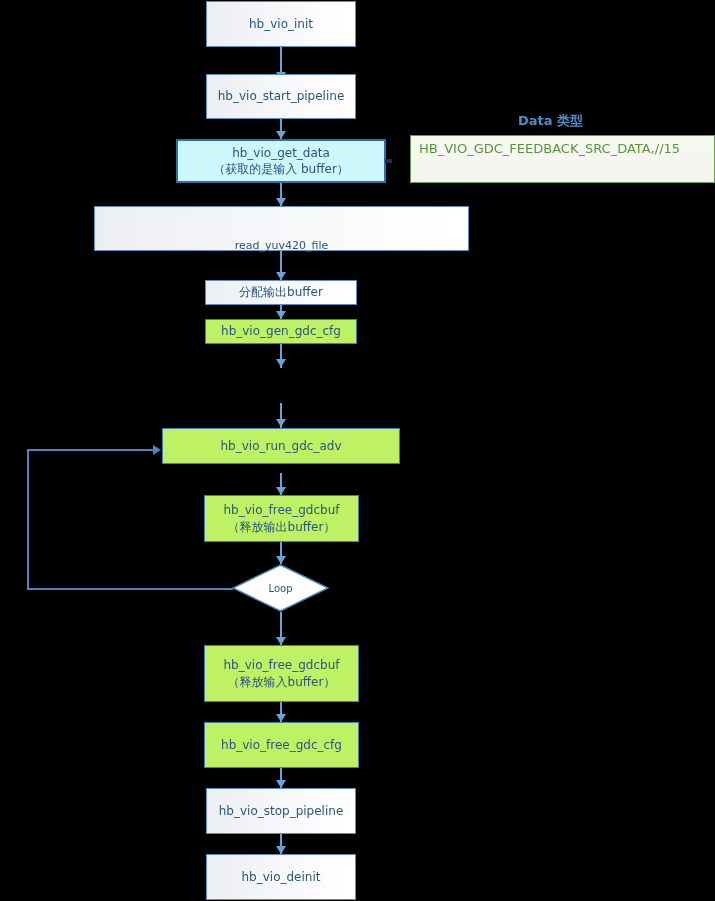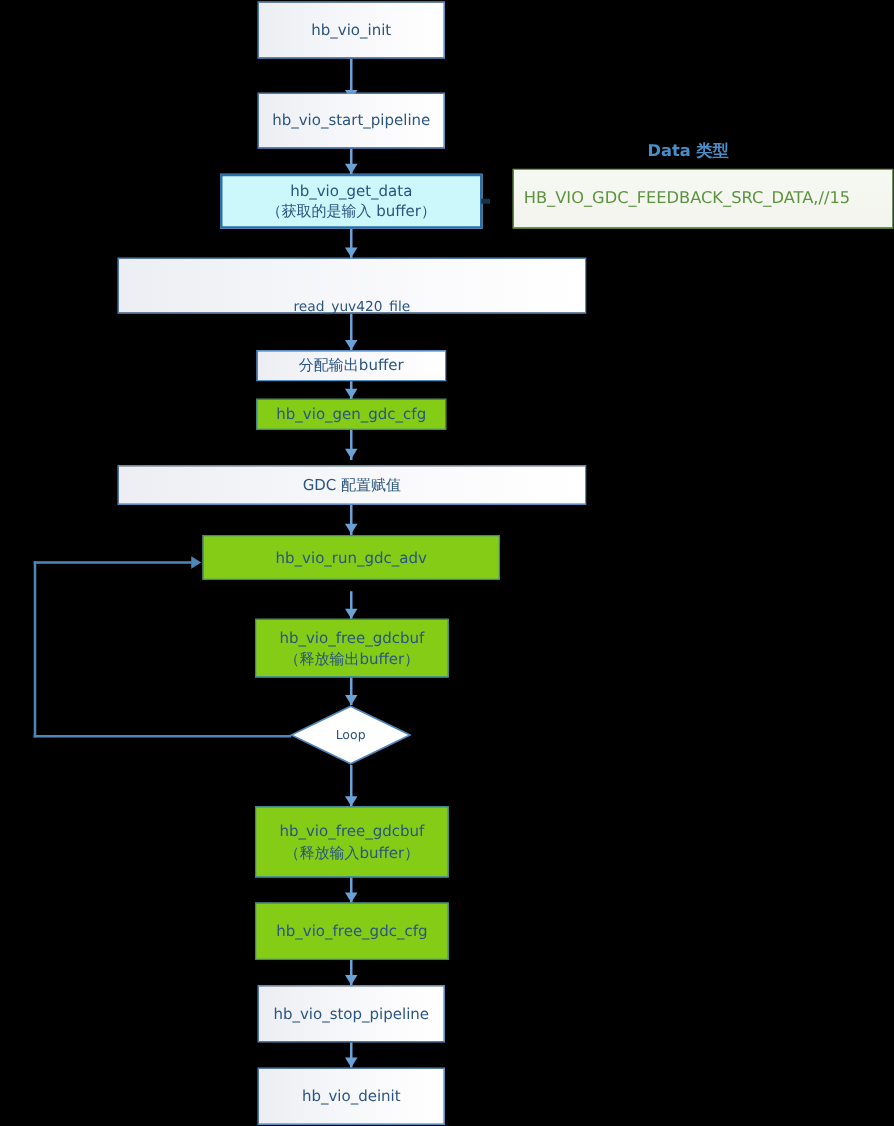--- a/index.html
+++ b/index.html
@@ -32,38 +32,38 @@
     white-space: nowrap;
   }
   
   .plain {
     background: linear-gradient(to right, #eceef3 0%, #f4f5f8 35%, #fbfbfd 70%, #ffffff 100%);
     border: 1px solid #5b8cc0;
     font-size: 12px;
   }
   
   .cyan {
-    background: #84cc16;
+    background: #bef264;
     border: 1px solid #3a7fb5;
     font-size: 12px;
   }
   .cyan-thick {
     background: #ccf7fb;
     border: 2px solid #2e6fa8;
     font-size: 12px;
   }
   
   .greenbox {
     background: linear-gradient(to bottom, #f6f8f2 0%, #f2f4ed 100%);
     border: 1px solid #6d9e4a;
     color: #5d9340;
     font-size: 13px;
     align-items: flex-start;
     justify-content: flex-start;
-    padding: 14px 0 0 8px;
+    padding: 4px 0 0 8px;
     text-align: left;
   }
   .caption {
     position: absolute;
     color: #4a8ec8;
     font-size: 13px;
     font-weight: bold;
     z-index: 4;
     white-space: nowrap;
   }
@@ -187,23 +187,20 @@
   </div>
 
   <div class="node plain" style="left:205px; top:280px; width:152px; height:25px;">
     <span class="l1">分配输出buffer</span>
   </div>
 
   <div class="node cyan" style="left:205px; top:319px; width:152px; height:25px;">
     <span class="l1">hb_vio_gen_gdc_cfg</span>
   </div>
 
-  <div class="node plain" style="left:94px; top:372px; width:375px; height:32px;">
-    <span class="l1">GDC 配置赋值</span>
-  </div>
 
   <div class="node cyan" style="left:162px; top:428px; width:238px; height:36px;">
     <span class="l1">hb_vio_run_gdc_adv</span>
   </div>
 
   <div class="node cyan" style="left:204px; top:495px; width:155px; height:47px;">
     <span class="l1">hb_vio_free_gdcbuf</span>
     <span class="l2">（释放输出buffer）</span>
   </div>
 

